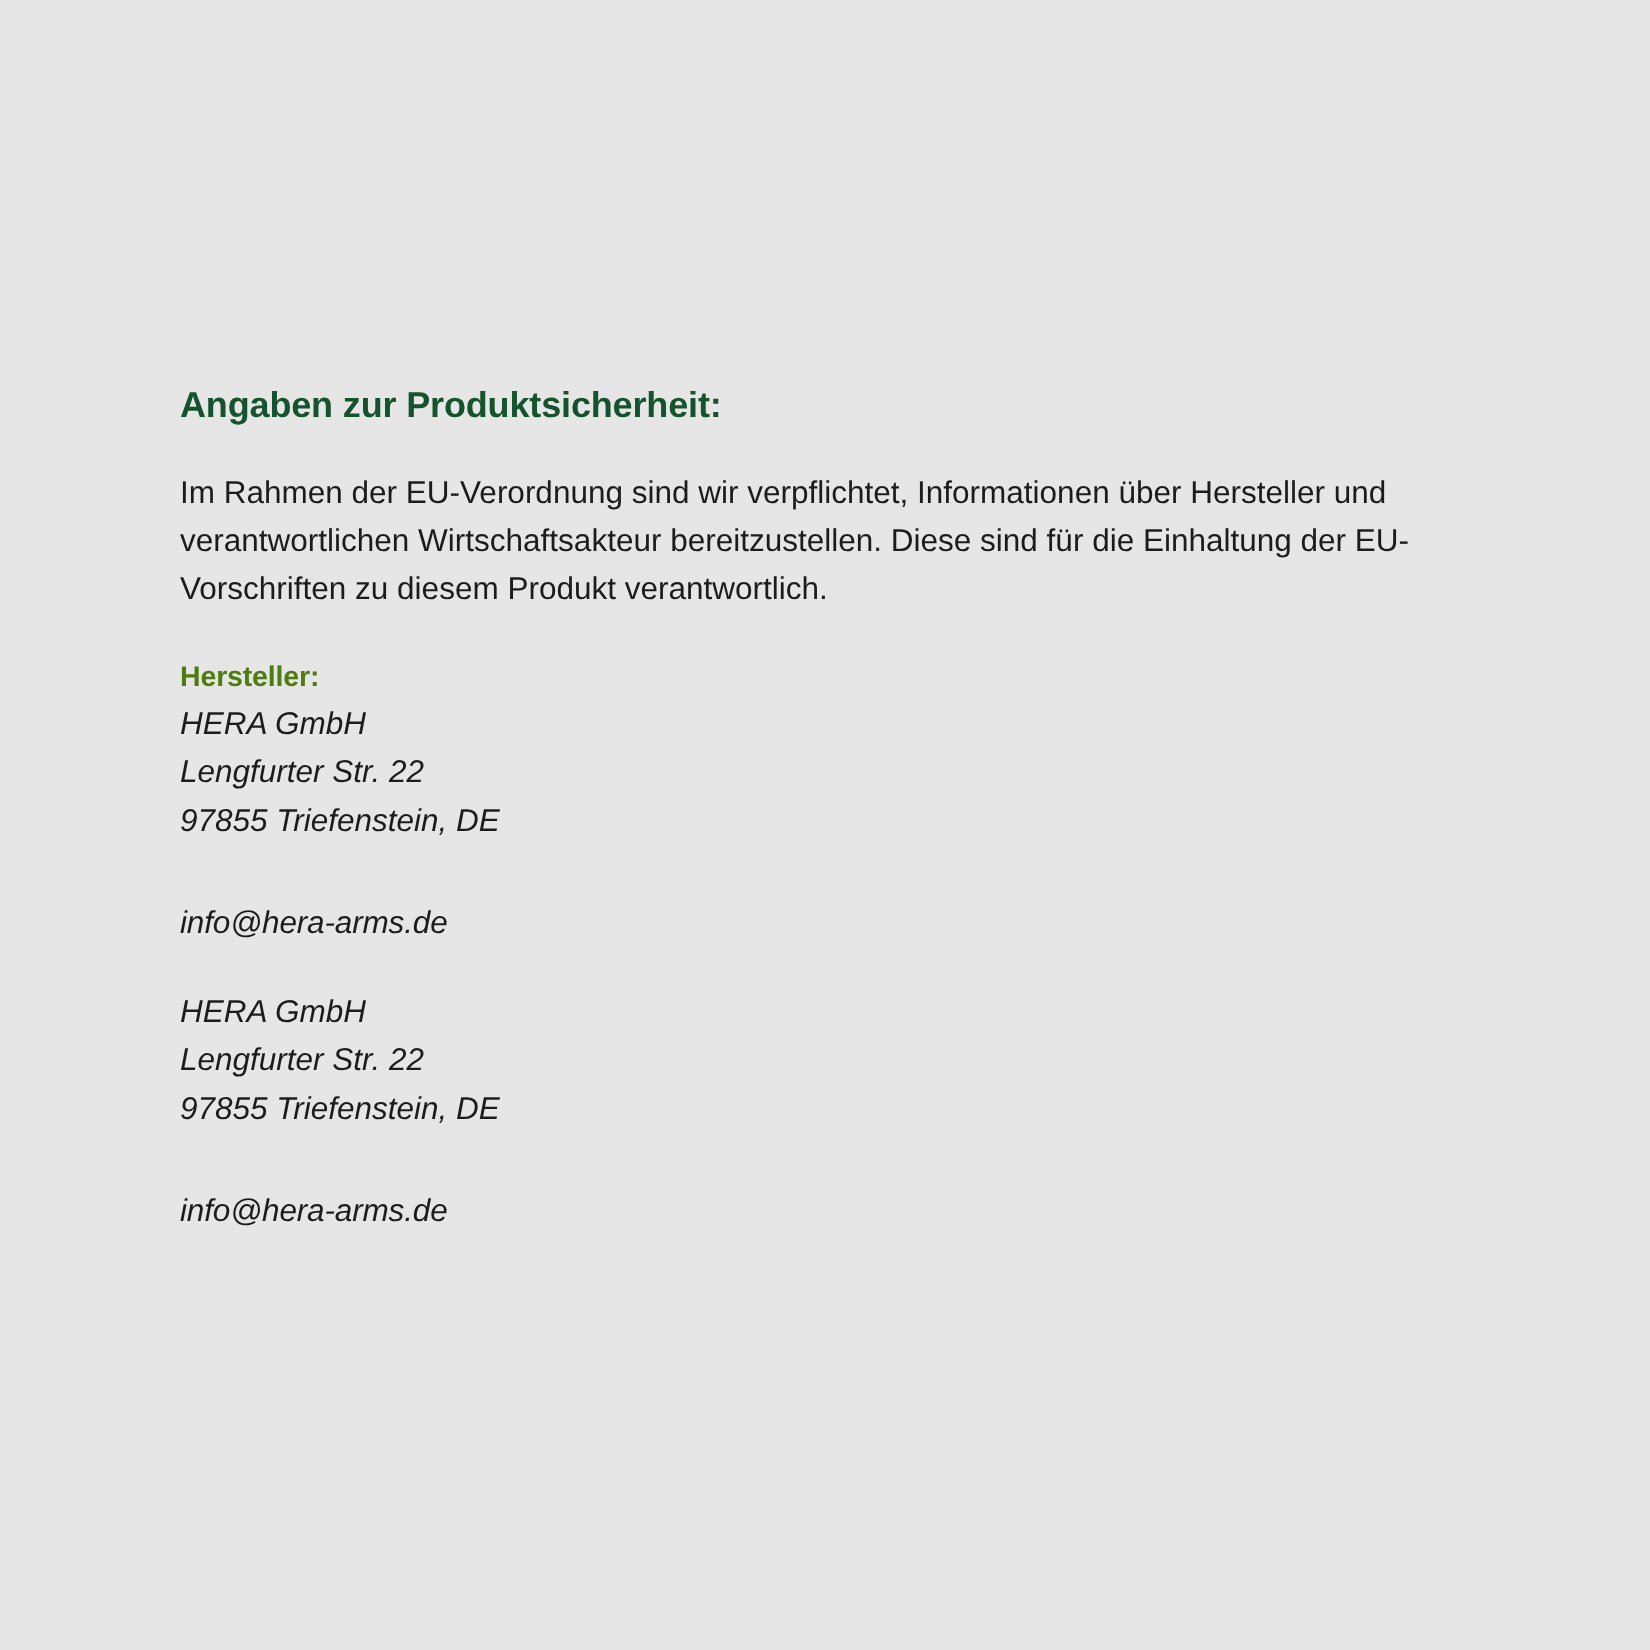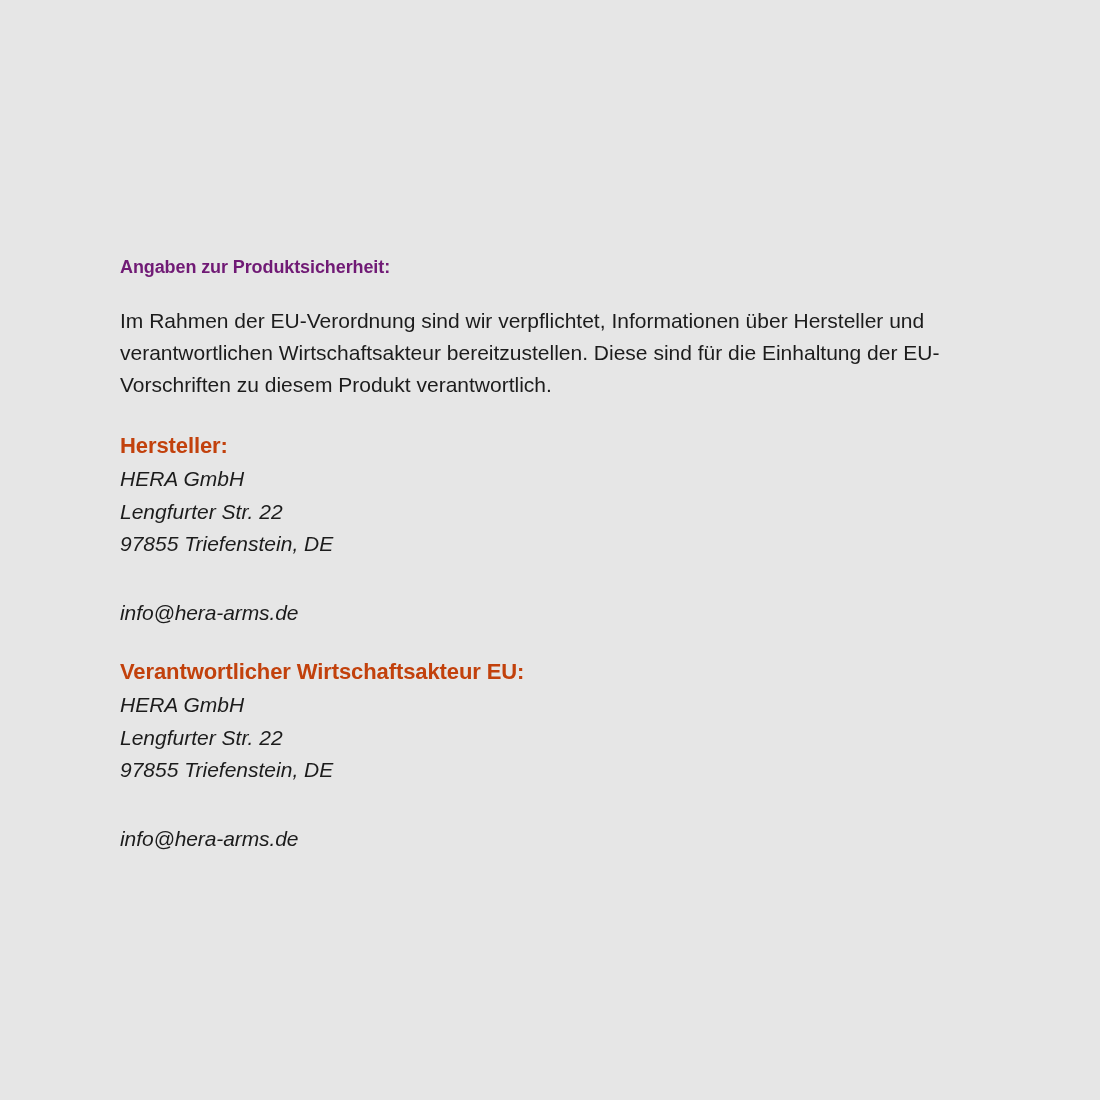--- a/index.html
+++ b/index.html
@@ -20,44 +20,44 @@
     height: 1100px;
     box-sizing: border-box;
   }
   .content {
     position: absolute;
     left: 120px;
     top: 255px;
     width: 870px;
   }
   .heading {
-    font-size: 18px;
+    font-size: 24px;
     font-weight: 700;
     letter-spacing: -0.1px;
     line-height: 1.35;
     margin: 0 0 26px 0;
-    color: #701a75;
+    color: #14532d;
   }
   .para {
     font-size: 21px;
     line-height: 1.52;
     margin: 3px 0 28px 0;
     color: #1c1c1c;
     max-width: 860px;
   }
   .block {
     margin: 0 0 26px 0;
   }
   .block-title {
-    font-size: 22px;
+    font-size: 19px;
     font-weight: 700;
     letter-spacing: -0.1px;
     line-height: 1.55;
     margin: 0;
-    color: #c2410c;
+    color: #4d7c0f;
   }
   .block-line {
     font-size: 21px;
     line-height: 1.55;
     margin: 0;
     color: #1c1c1c;
     font-style: italic;
   }
   .block-line.email {
     letter-spacing: -0.1px;
@@ -76,21 +76,20 @@
 
     <div class="block">
       <p class="block-title">Hersteller:</p>
       <p class="block-line">HERA GmbH</p>
       <p class="block-line">Lengfurter Str. 22</p>
       <p class="block-line">97855 Triefenstein, DE</p>
       <p class="block-line email">info@hera-arms.de</p>
     </div>
 
     <div class="block">
-      <p class="block-title">Verantwortlicher Wirtschaftsakteur EU:</p>
       <p class="block-line">HERA GmbH</p>
       <p class="block-line">Lengfurter Str. 22</p>
       <p class="block-line">97855 Triefenstein, DE</p>
       <p class="block-line email">info@hera-arms.de</p>
     </div>
 
   </div>
 </div>
 
 </body></html>

